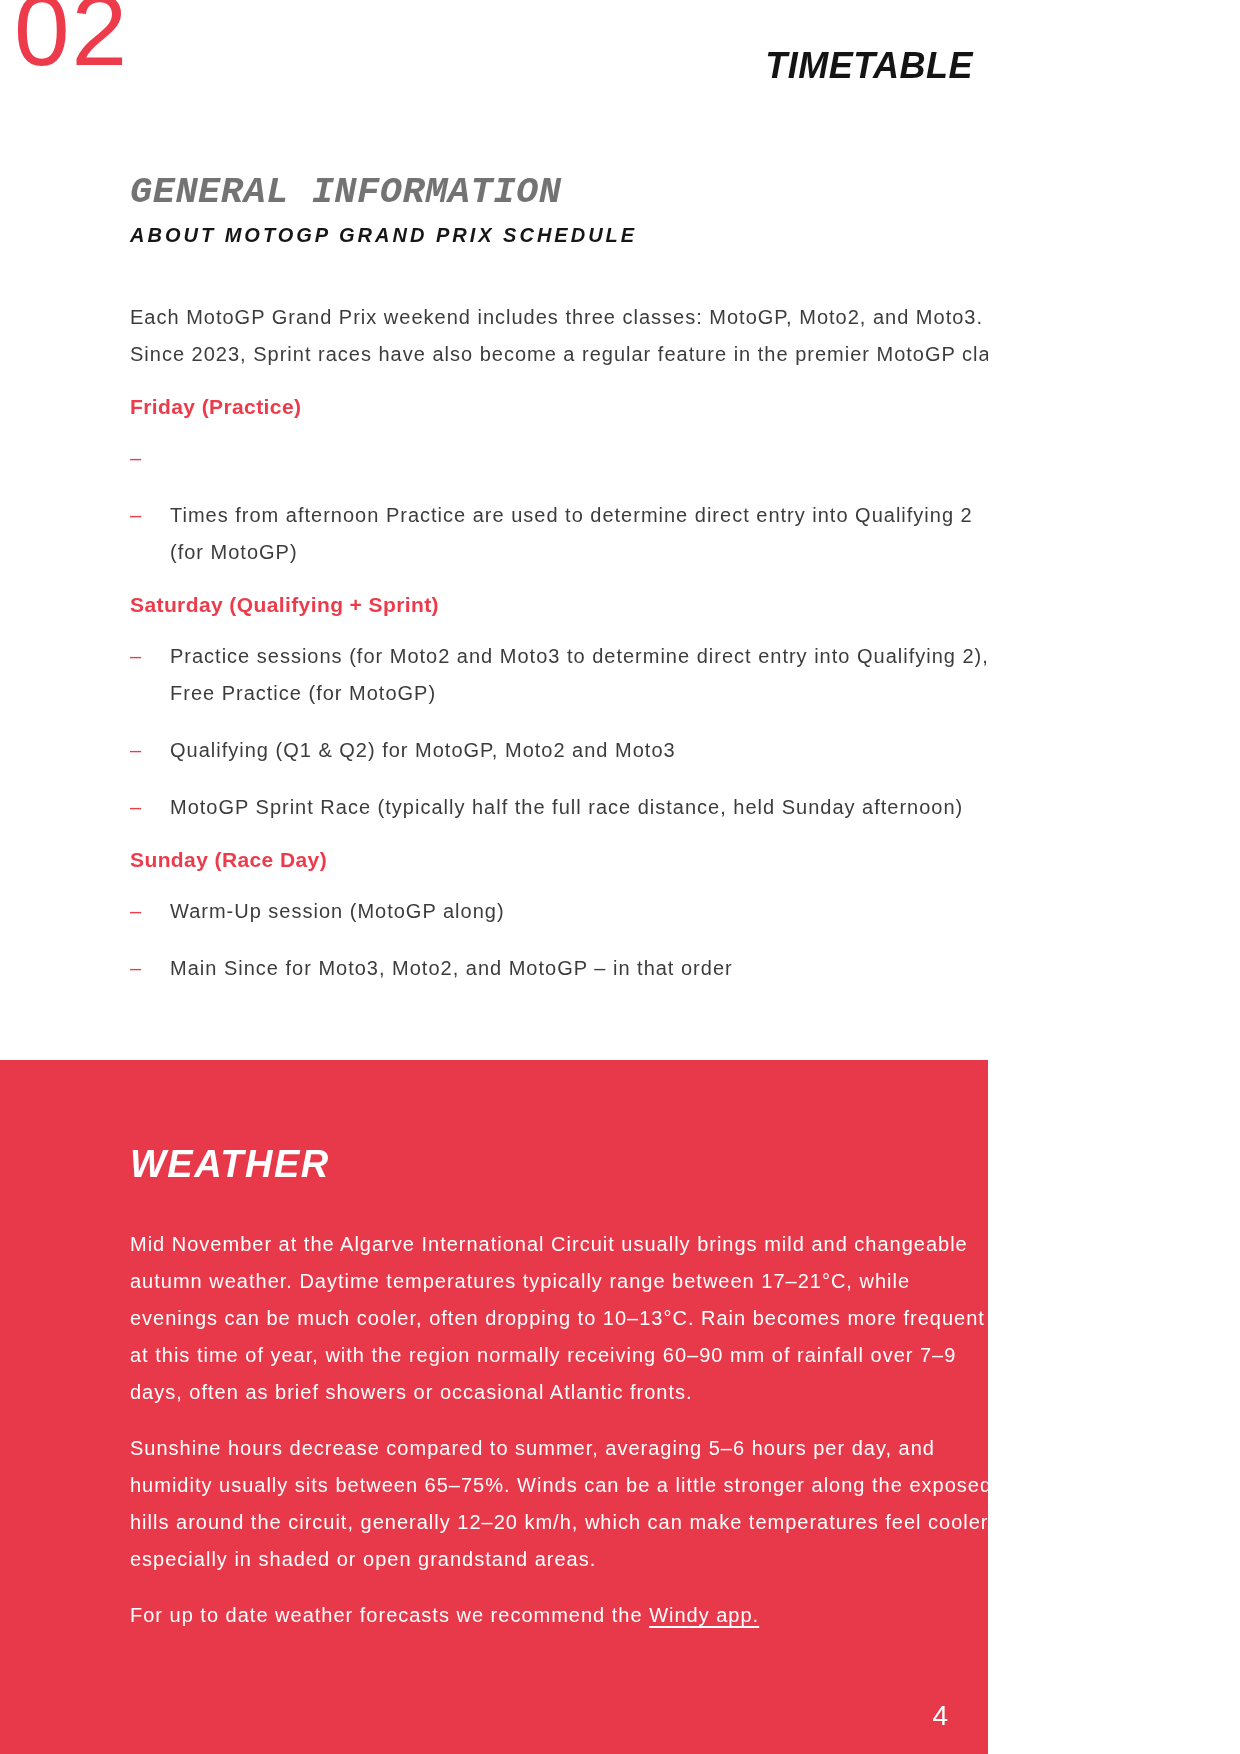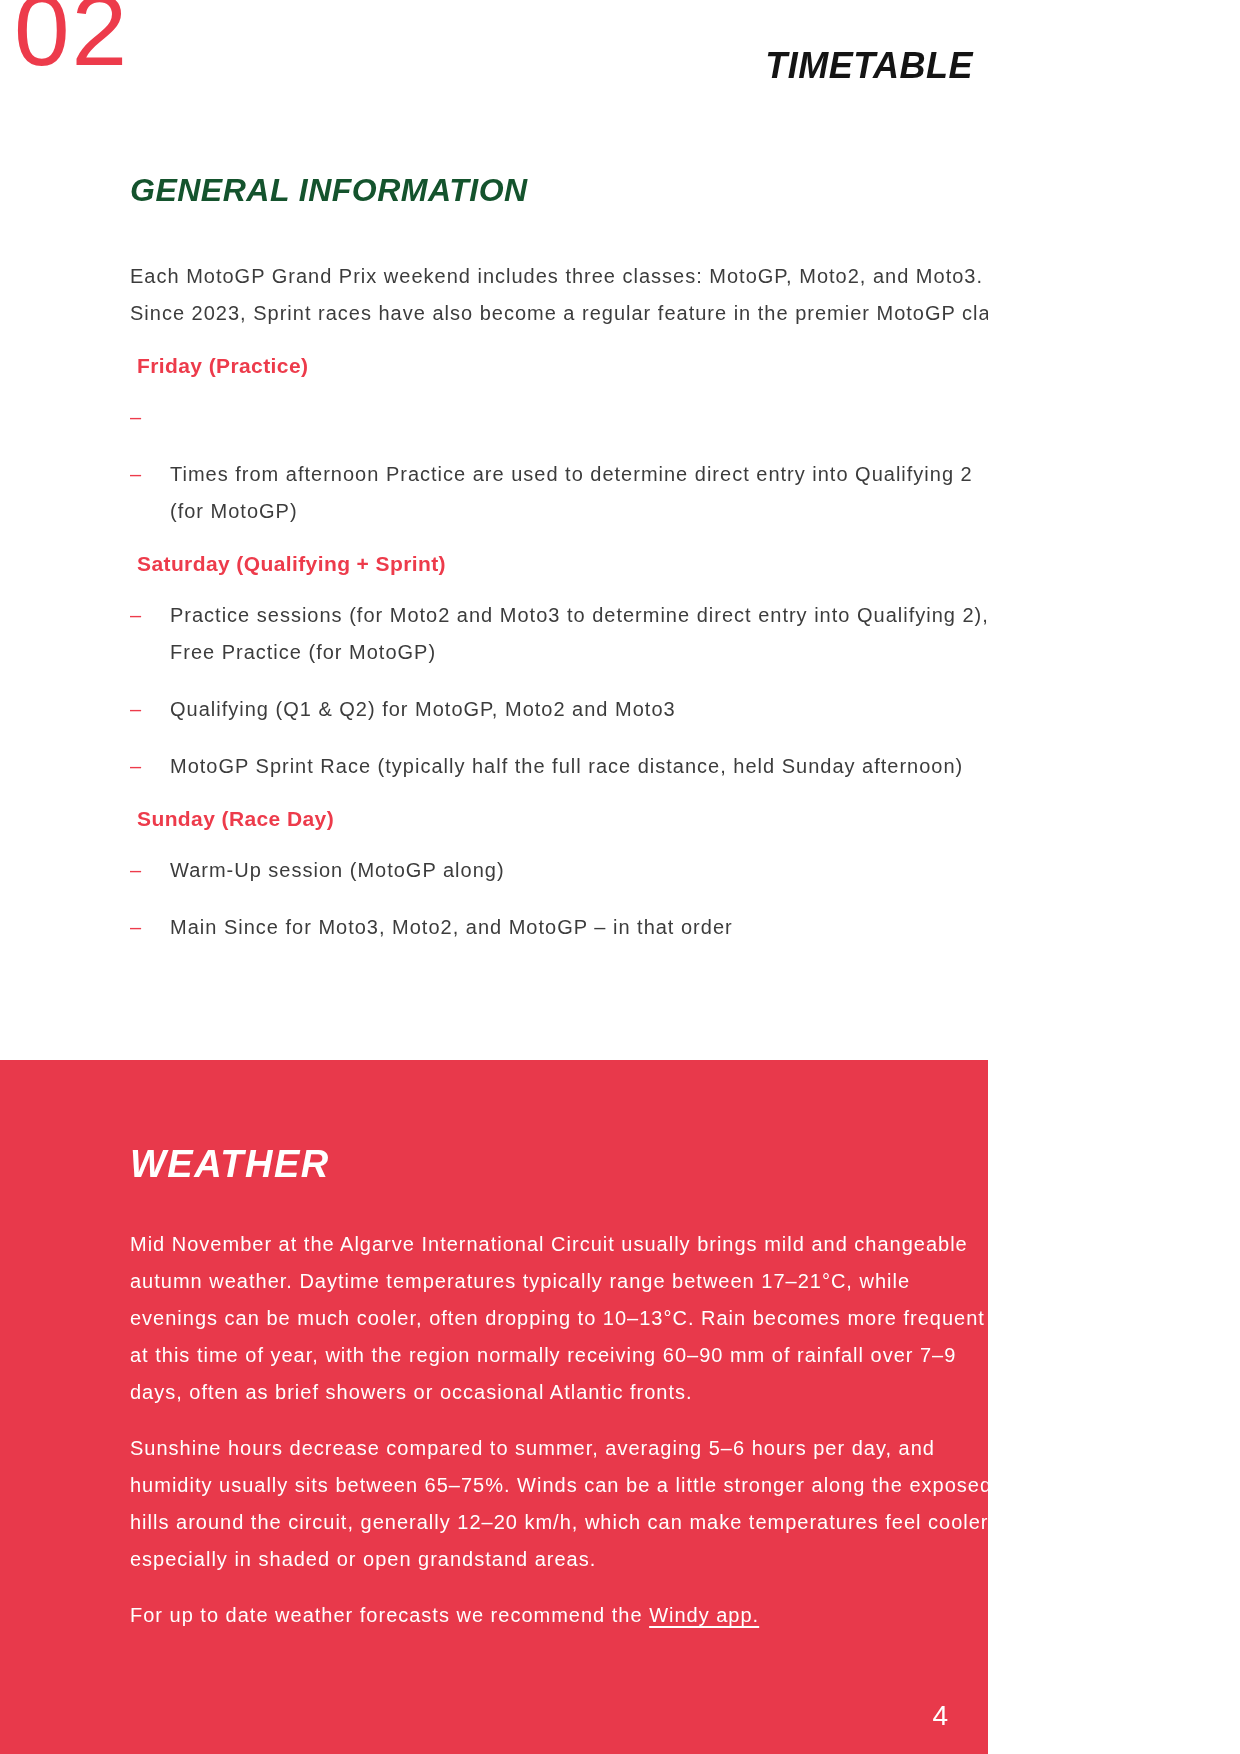--- a/index.html
+++ b/index.html
@@ -44,46 +44,47 @@
   
   .content{
     position:absolute;
     left:130px;
     top:174px;
     width:1010px;
     color:var(--body-ink);
   }
   .content h1{
     margin:0 0 12px 0;
-    font-size:32px;
+    font-size:37px;
     line-height:1;
     font-weight:700;
     font-style:italic;
     letter-spacing:0.5px;
-    color:#14532d;
+    color:#737373;
+    font-family:Liberation Mono, monospace;
   }
   .content .subtitle{
     margin:0;
     font-size:20px;
     line-height:24px;
     font-weight:700;
     font-style:italic;
     letter-spacing:3px;
     color:#161616;
   }
   .intro{
     margin:52px 0 0 0;
     font-size:20px;
     line-height:37px;
     letter-spacing:1px;
     white-space:pre-line;
     color:var(--body-ink);
   }
   .day-heading{
-    margin:21px 0 0 7px;
+    margin:21px 0 0 0;
     font-size:21px;
     line-height:26px;
     font-weight:700;
     letter-spacing:0.4px;
     color:var(--accent-red);
   }
   ul.bullets{
     margin:0;
     padding:0;
     list-style:none;
@@ -152,20 +153,21 @@
 <body>
 
 <div class="page">
 
   <div class="section-number">02</div>
 
   <div class="kicker">TIMETABLE</div>
 
   <main class="content">
     <h1>GENERAL INFORMATION</h1>
+    <p class="subtitle">ABOUT MOTOGP GRAND PRIX SCHEDULE</p>
 
     <p class="intro">Each MotoGP Grand Prix weekend includes three classes: MotoGP, Moto2, and Moto3.
 Since 2023, Sprint races have also become a regular feature in the premier MotoGP class.</p>
 
     <h3 class="day-heading">Friday (Practice)</h3>
     <ul class="bullets">
       <li>
         <span class="dash">–</span>
       </li>
       <li>

